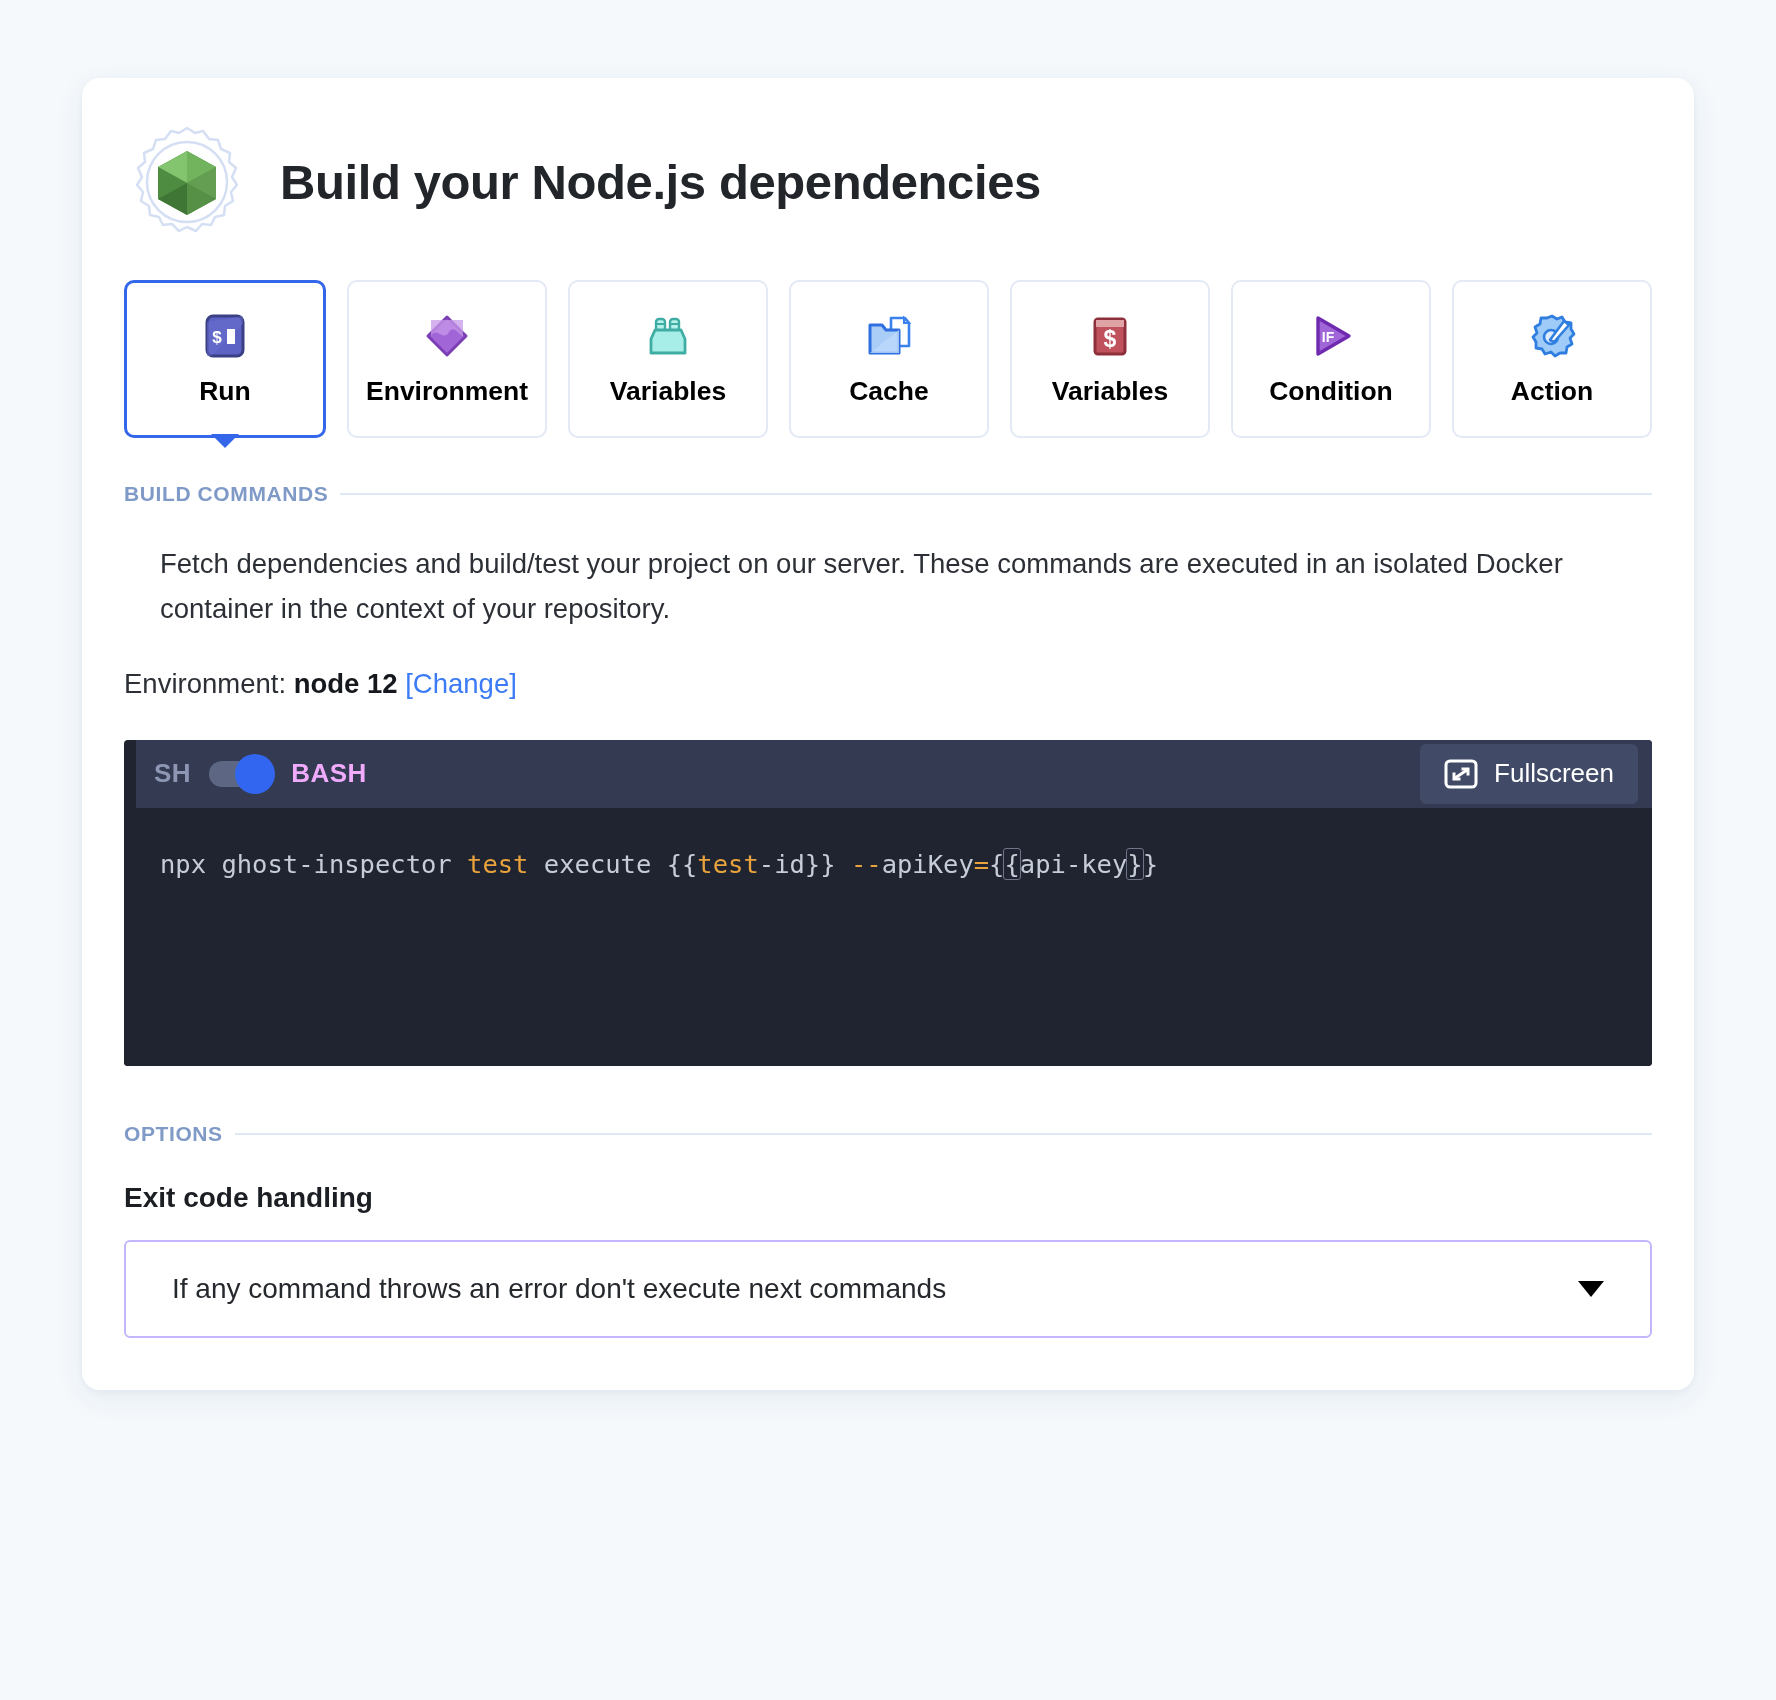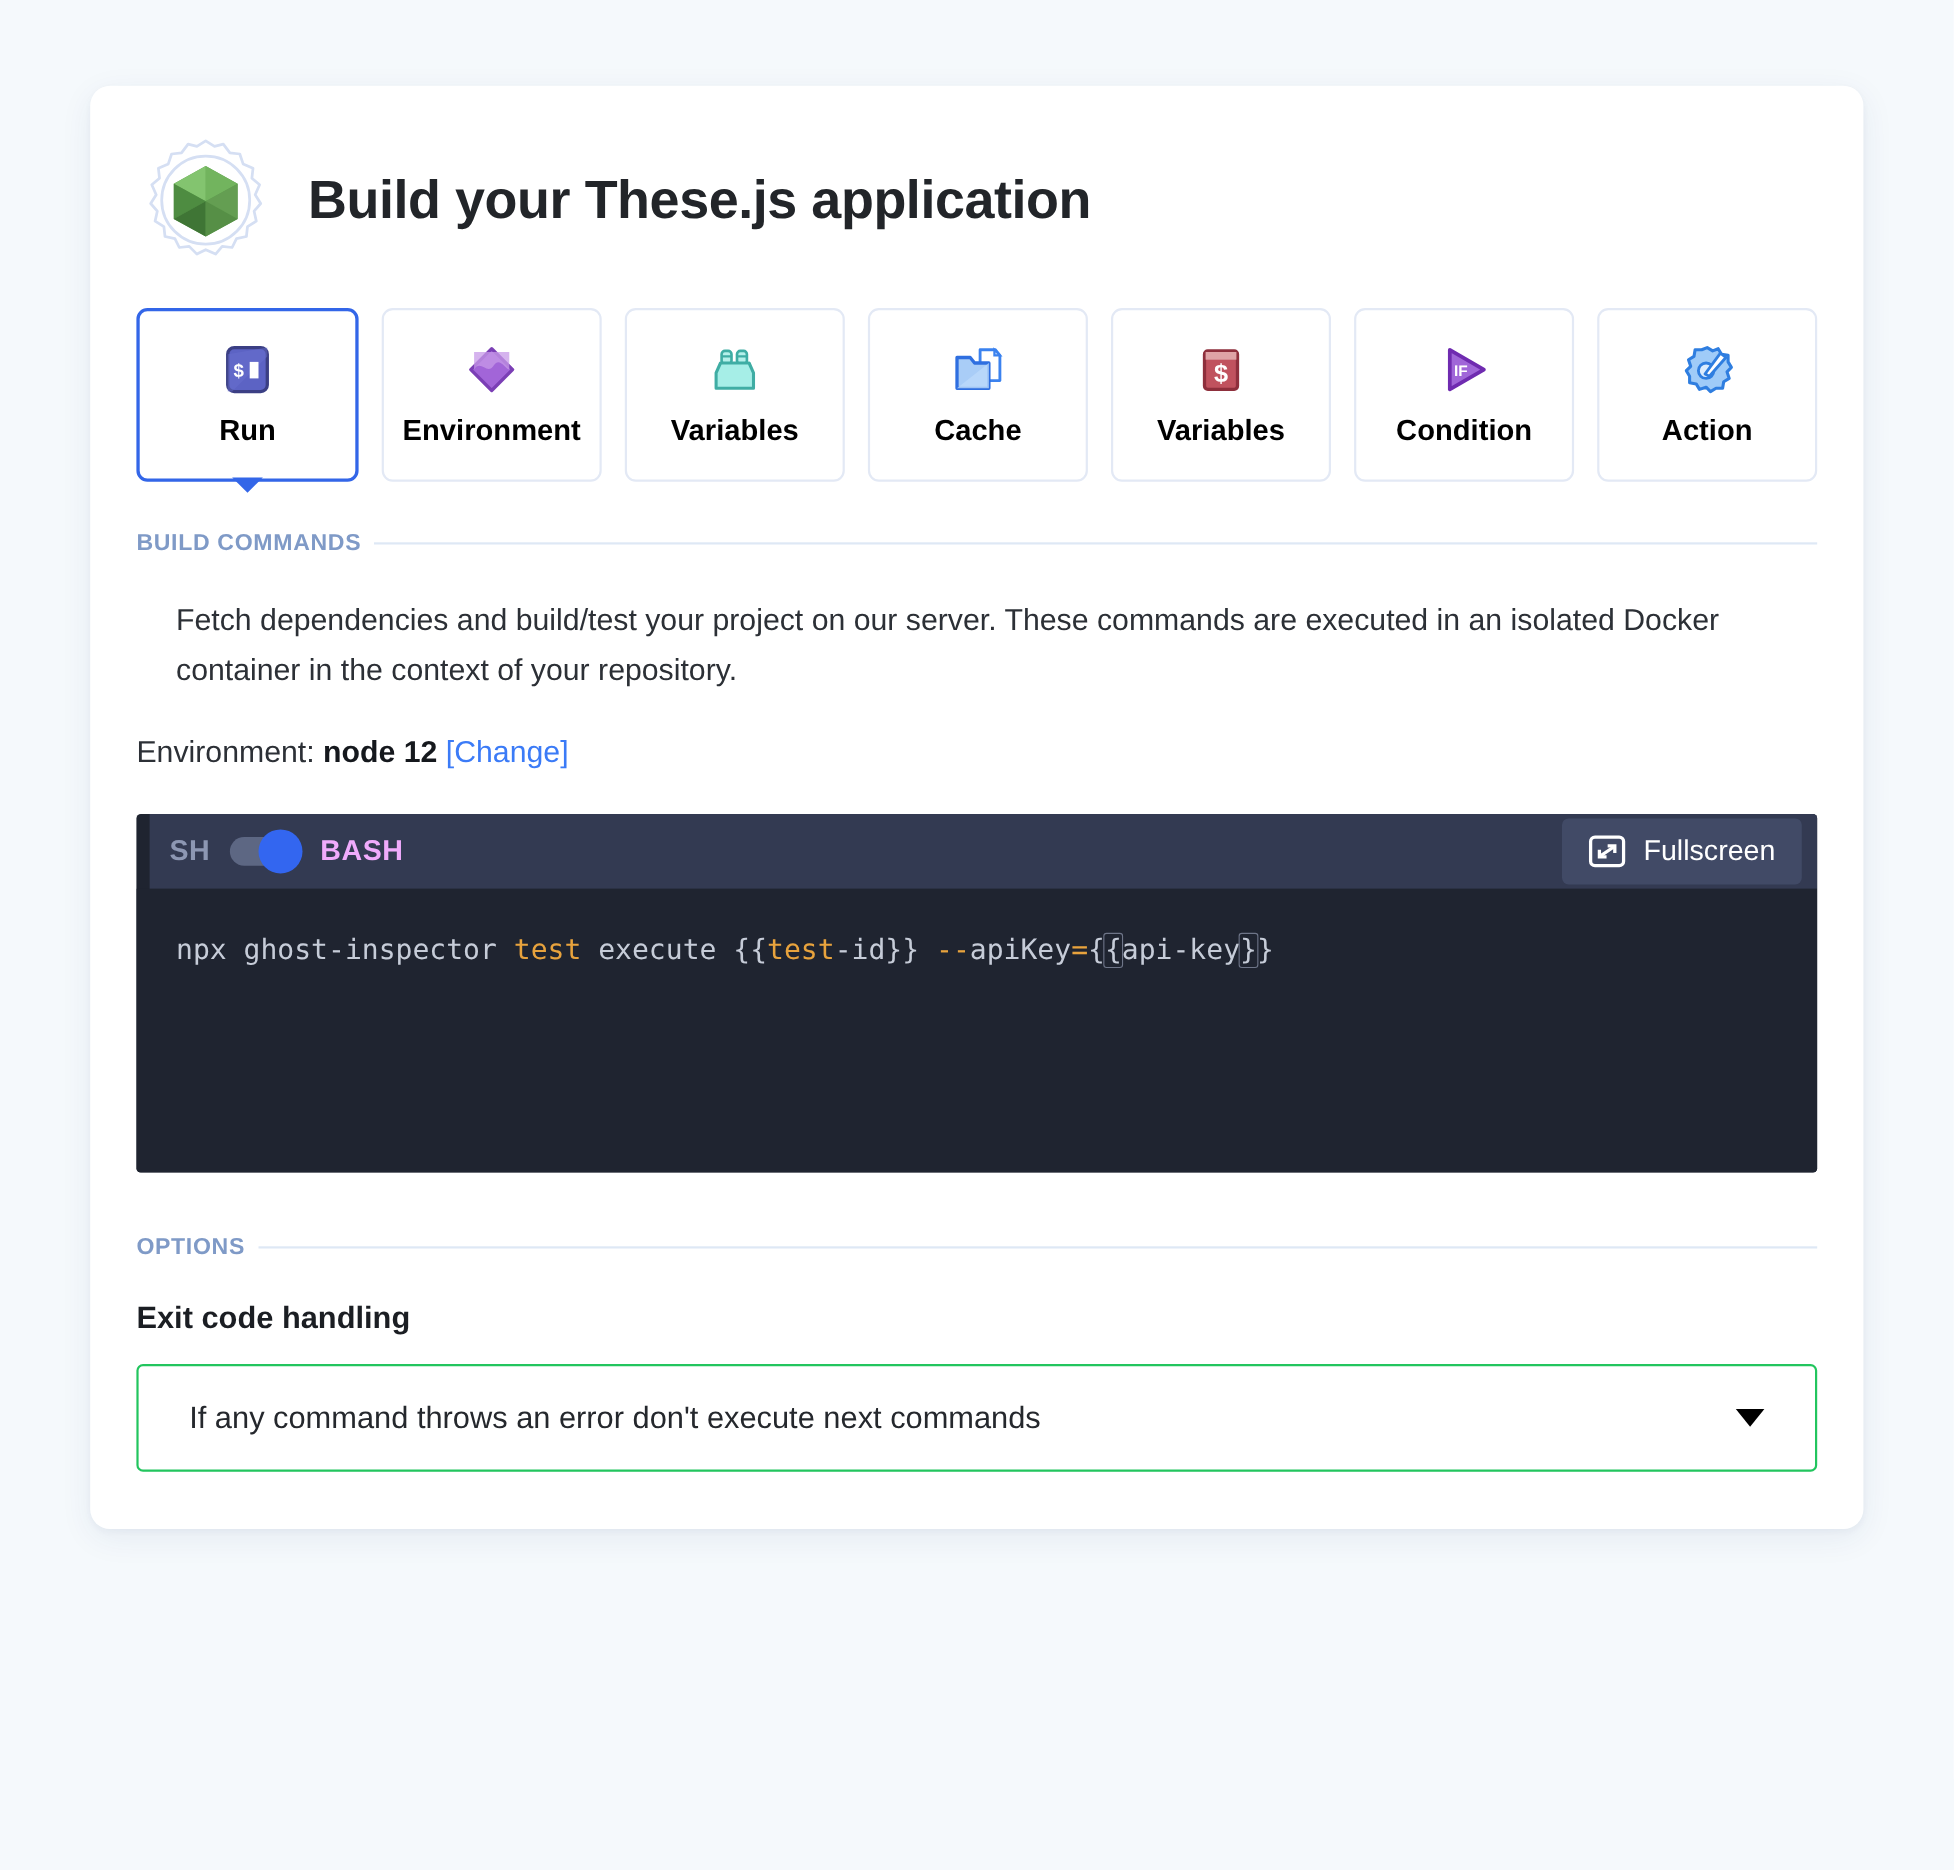--- a/index.html
+++ b/index.html
@@ -224,21 +224,21 @@
   .field-label {
     padding: 0 8px;
     font-size: 28px;
     font-weight: bold;
     color: #1b1e23;
     margin-bottom: 26px;
   }
   .select-wrap {
     margin: 0 8px;
     height: 98px;
-    border: 2px solid #22c55e;
+    border: 2px solid #c4b5fd;
     border-radius: 6px;
     background: #ffffff;
     display: flex;
     align-items: center;
     padding: 0 26px 0 46px;
     cursor: pointer;
   }
   .select-value {
     flex: 1;
     font-size: 28px;
@@ -270,21 +270,21 @@
 
           <polygon points="63,31 92,47 92,79 63,95 34,79 34,47" fill="#5e9e4f"></polygon>
           <polygon points="63,31 92,47 63,63" fill="#72b45e"></polygon>
           <polygon points="63,31 34,47 63,63" fill="#83c46f"></polygon>
           <polygon points="34,47 34,79 63,63" fill="#4e8c41"></polygon>
           <polygon points="63,63 92,47 92,79" fill="#649e52"></polygon>
           <polygon points="34,79 63,95 63,63" fill="#3f7535"></polygon>
           <polygon points="63,63 92,79 63,95" fill="#568f46"></polygon>
         </svg>
       </div>
-      <div class="page-title">Build your These.js application</div>
+      <div class="page-title">Build your Node.js dependencies</div>
     </div>
 
     <div class="tabs">
 
       <div class="tab active">
         <span class="tab-icon">
           <svg viewBox="0 0 48 48">
             <rect x="6" y="4" width="36" height="40" rx="6" fill="#5c63c4" stroke="#3b3f84" stroke-width="3"></rect>
             <path d="M6 10 L42 4 L42 12 L10 44 L6 44 Z" fill="#6a71d0" opacity="0.45"></path>
             <text x="16" y="31" font-family="Liberation Sans, sans-serif" font-size="17" font-weight="bold" fill="#ffffff" text-anchor="middle">$</text>

